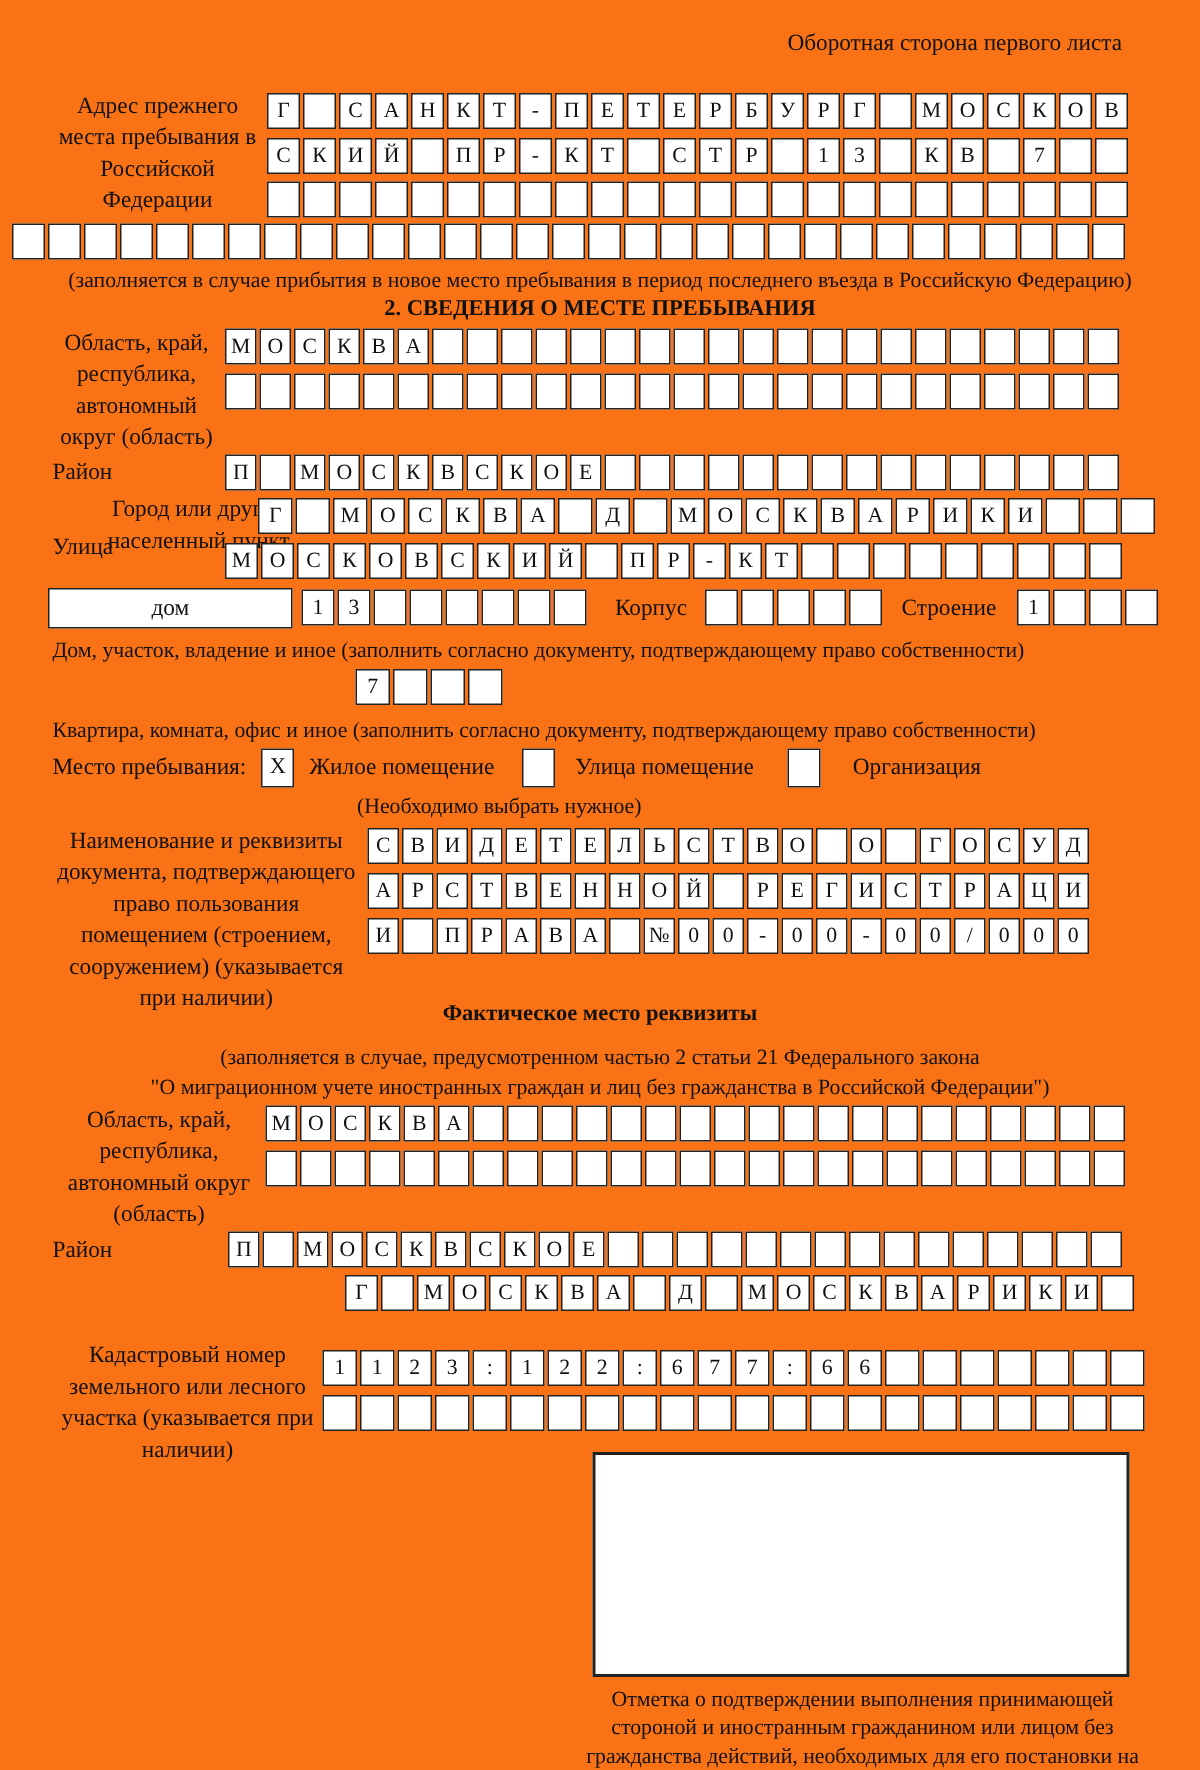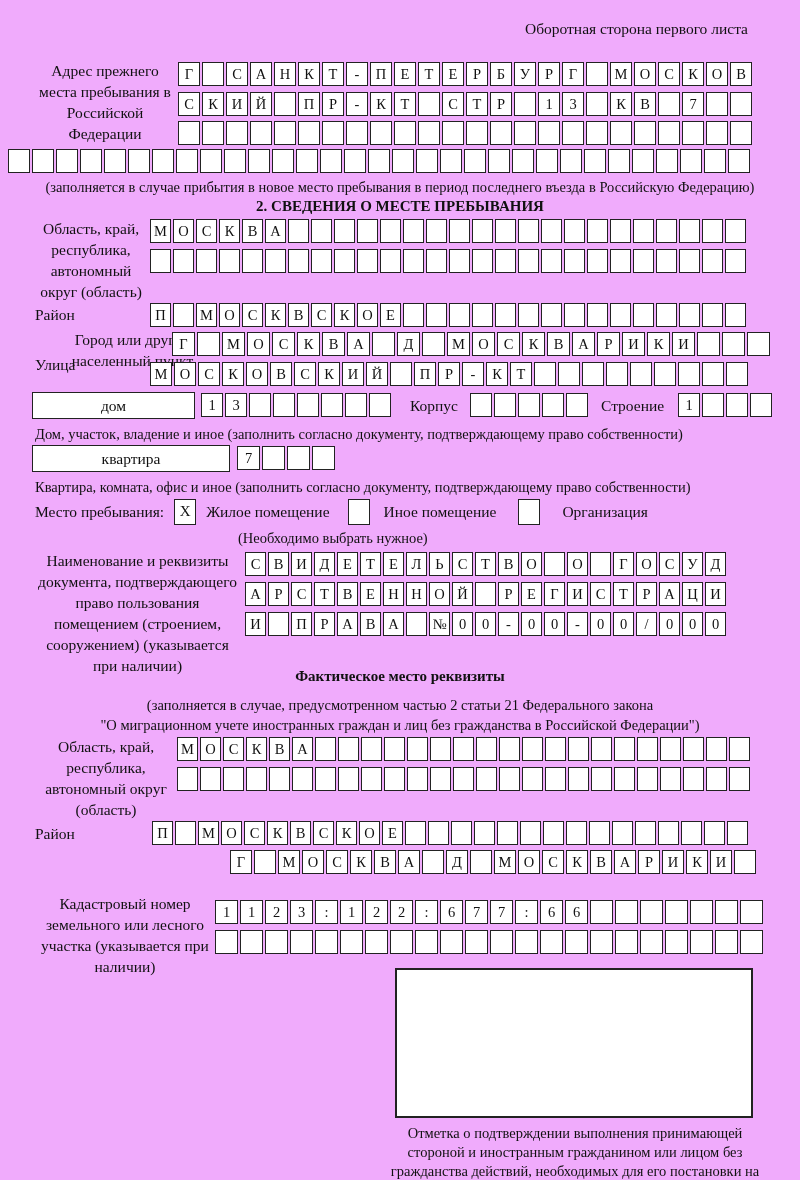--- a/index.html
+++ b/index.html
@@ -1,19 +1,19 @@
 <!DOCTYPE html>
 <html><head>
 <meta charset="utf-8">
 <style>
   html,body{margin:0;padding:0;background:#fff;}
   .page{
     position:relative;
     width:800px;height:1180px;
-    background:#f0abfc;
+    background:#f97316;
     font-family:"Liberation Serif","DejaVu Serif",serif;
     color:#111;
     overflow:hidden;
   }
   .abs{position:absolute;}
   .lbl{font-size:15.5px;line-height:21px;color:#111;text-align:center;}
   .note{font-size:14.5px;line-height:20px;color:#111;}
   .center{text-align:center;width:100%;left:0;}
   .h-right{font-size:15.5px;}
   .h2{font-size:15px;font-weight:bold;}
@@ -332,35 +332,34 @@
     </div>
   <div class="abs inline-lbl" style="left:601px;top:392px;">Строение</div>
   <div class="abs cells" style="left:678px;top:393px;">
       <div class="cell">1</div>
       <div class="cell"></div>
       <div class="cell"></div>
       <div class="cell"></div>
     </div>
   <div class="abs note" style="left:35px;top:424px;">Дом, участок, владение и иное (заполнить согласно документу, подтверждающему право собственности)</div>
 
-  <div class="abs field-box" style="left:32px;top:445px;width:198px;">квартира</div>
   <div class="abs cells w21" style="left:237px;top:446px;">
       <div class="cell">7</div>
       <div class="cell"></div>
       <div class="cell"></div>
       <div class="cell"></div>
     </div>
   <div class="abs note" style="left:35px;top:477px;">Квартира, комната, офис и иное (заполнить согласно документу, подтверждающему право собственности)</div>
 
   <div class="abs mesto-row" style="left:35px;top:498px;">
     <span class="inline-lbl">Место пребывания:</span>
     <span class="cb" style="margin-left:10px;">X</span>
     <span class="inline-lbl" style="margin-left:10px;">Жилое помещение</span>
     <span class="cb" style="margin-left:18px;"></span>
-    <span class="inline-lbl" style="margin-left:14px;">Иное помещение</span>
+    <span class="inline-lbl" style="margin-left:14px;">Улица помещение</span>
     <span class="cb" style="margin-left:22px;"></span>
     <span class="inline-lbl" style="margin-left:22px;">Организация</span>
   </div>
   <div class="abs note" style="left:238px;top:528px;">(Необходимо выбрать нужное)</div>
 
   <div class="abs lbl" style="left:35px;top:550px;width:205px;">Наименование и реквизиты документа, подтверждающего право пользования помещением (строением, сооружением) (указывается при наличии)</div>
   <div class="abs cells w19" style="left:245px;top:552px;">
       <div class="cell">С</div>
       <div class="cell">В</div>
       <div class="cell">И</div>

